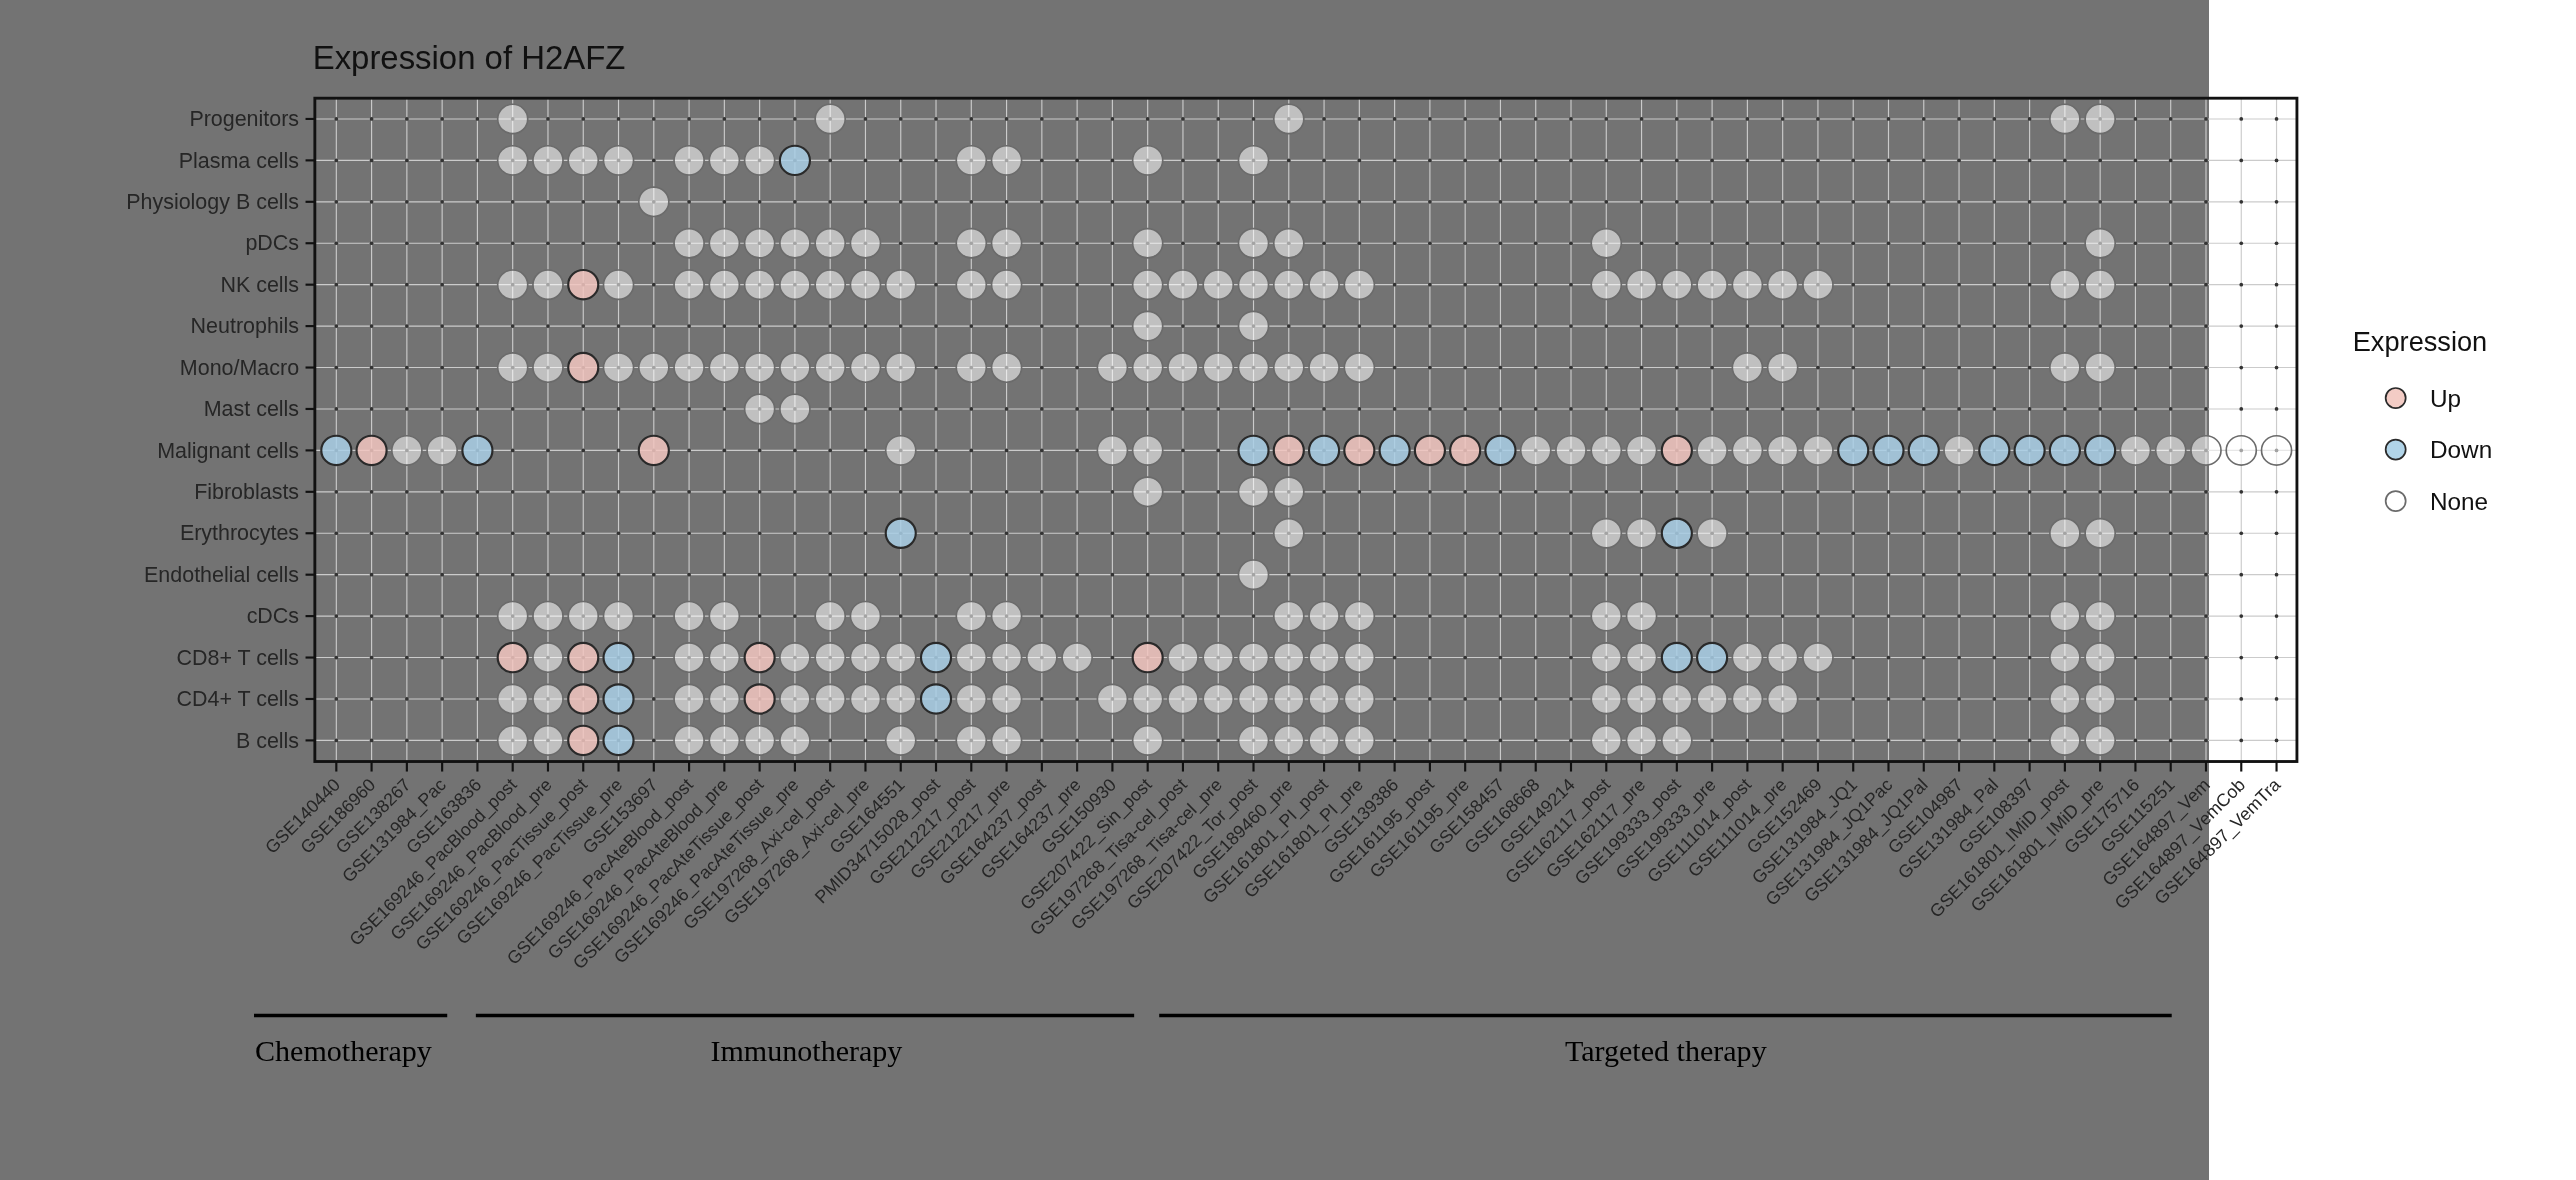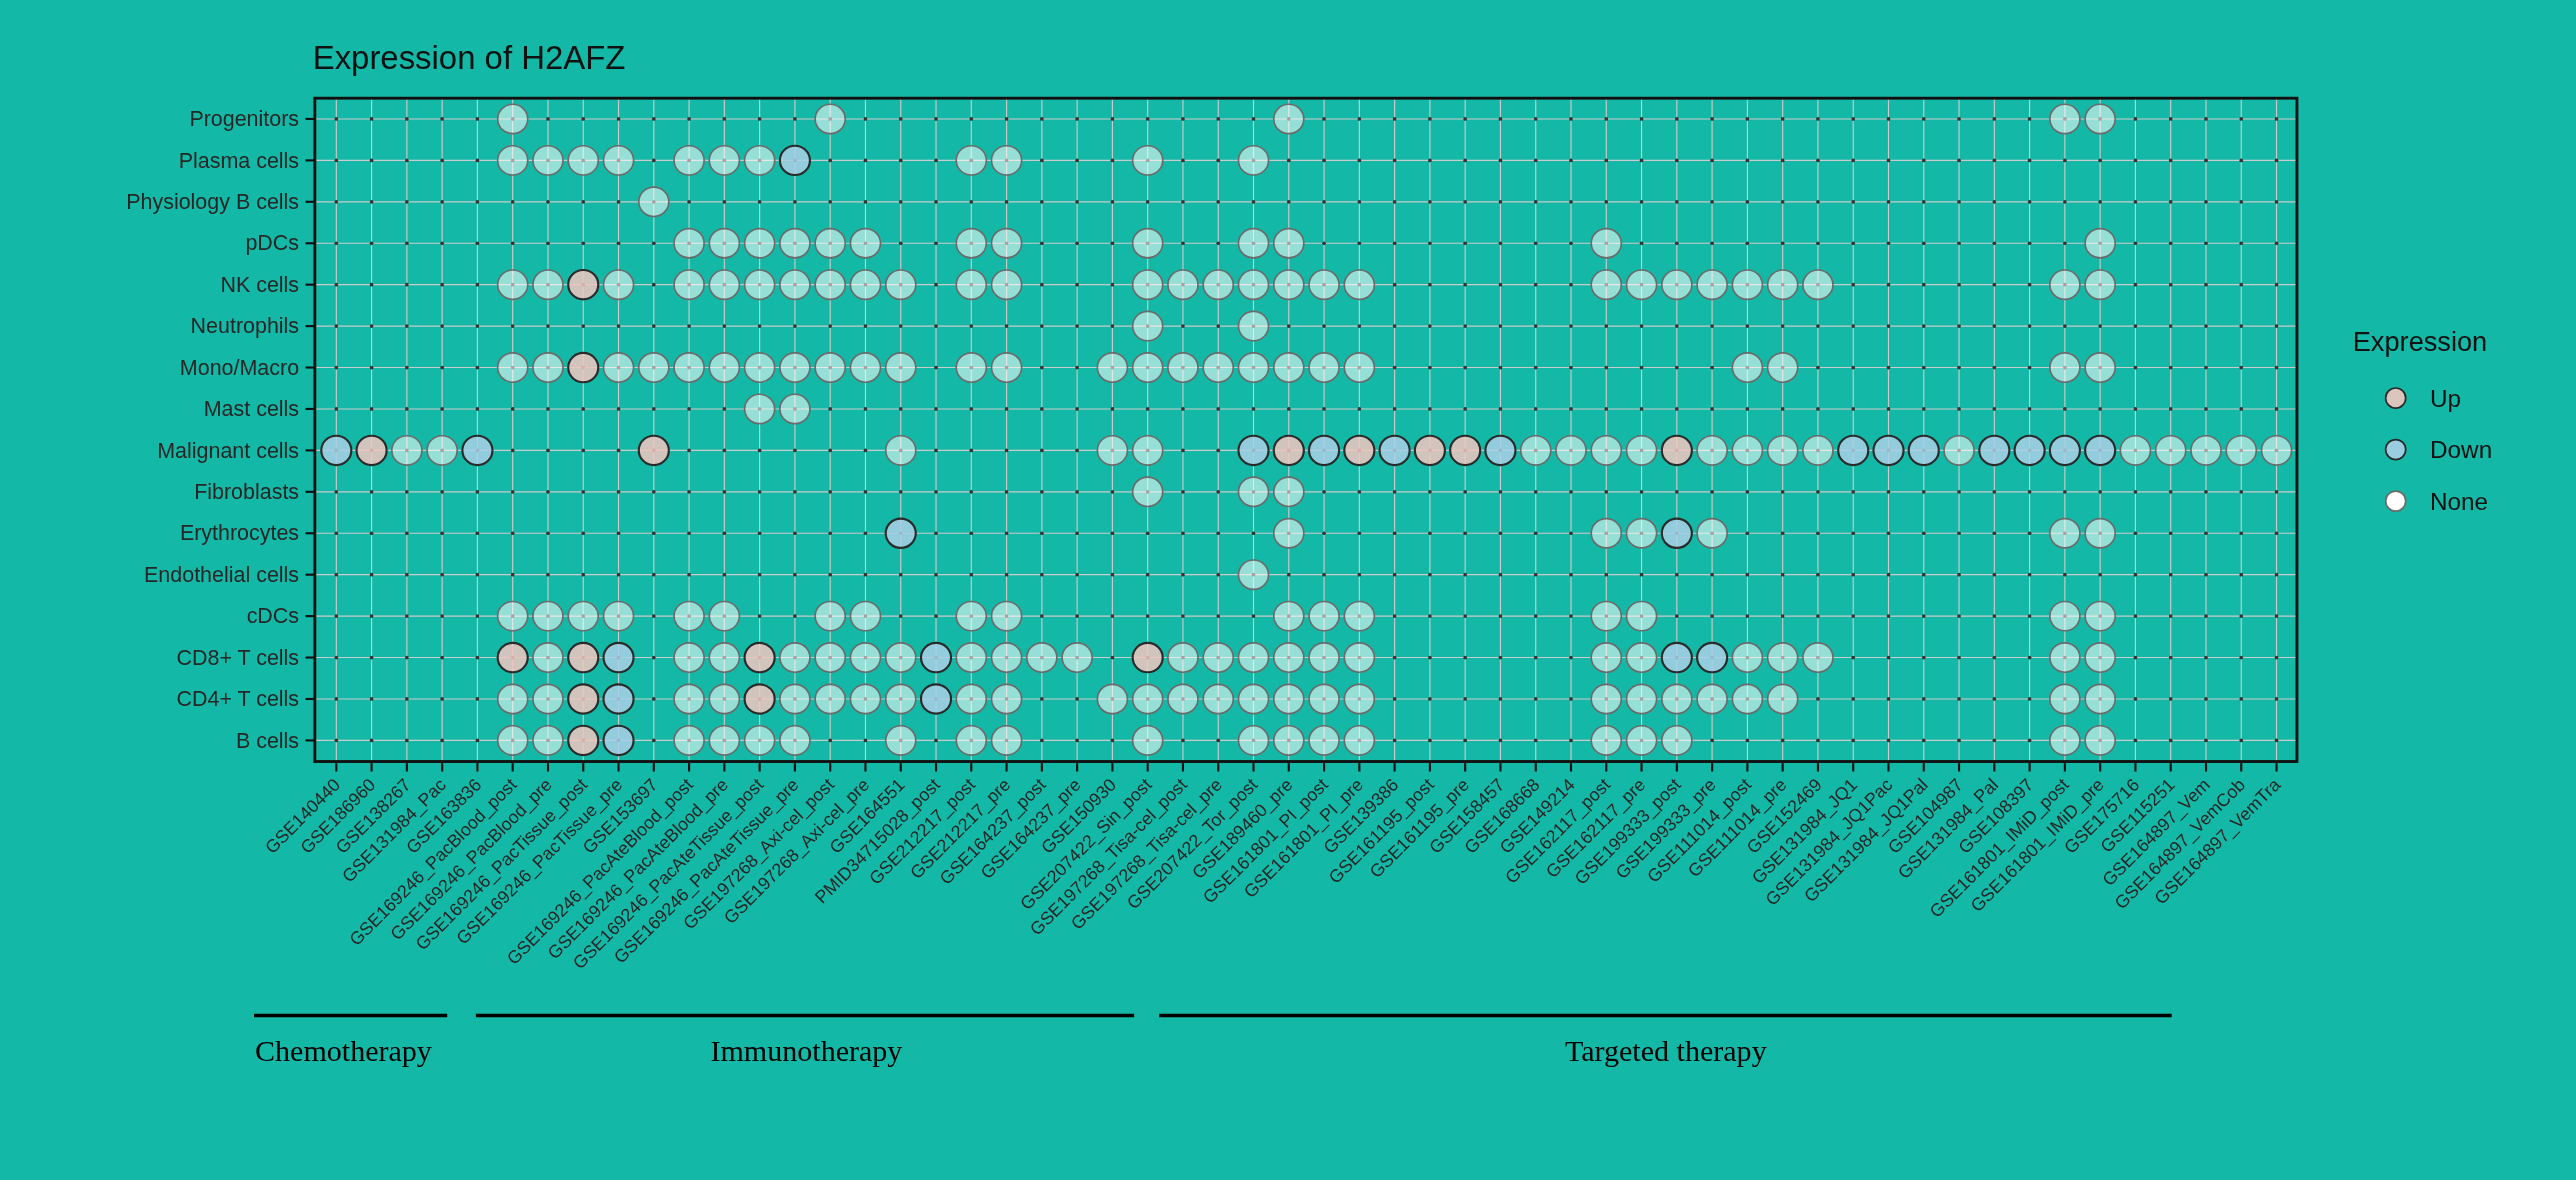--- a/index.html
+++ b/index.html
@@ -1,16 +1,16 @@
 <!DOCTYPE html>
 <html style="font-size:11.4px"><head>
 <meta charset="utf-8">
 <style>
   html,body{margin:0;padding:0;background:#ffffff;}
-  .canvas{position:relative;width:2576px;height:1181px;background:#14b8a6;font-family:"Liberation Sans","DejaVu Sans",sans-serif;}
+  .canvas{position:relative;width:2209px;height:1181px;background:#737373;font-family:"Liberation Sans","DejaVu Sans",sans-serif;}
   svg text{font-family:"Liberation Sans","DejaVu Sans",sans-serif;}
   svg text.serif{font-family:"Liberation Serif","DejaVu Serif",serif;}
 </style>
 </head>
 <body>
 
 <div class="canvas">
   <svg id="plot" width="2576" height="1181" viewBox="0 0 3600 1650">
       <line x1="470" y1="137" x2="470" y2="1064" stroke="#CBCBCB" stroke-width="1.6"></line>
       <line x1="519.3" y1="137" x2="519.3" y2="1064" stroke="#CBCBCB" stroke-width="1.6"></line>

